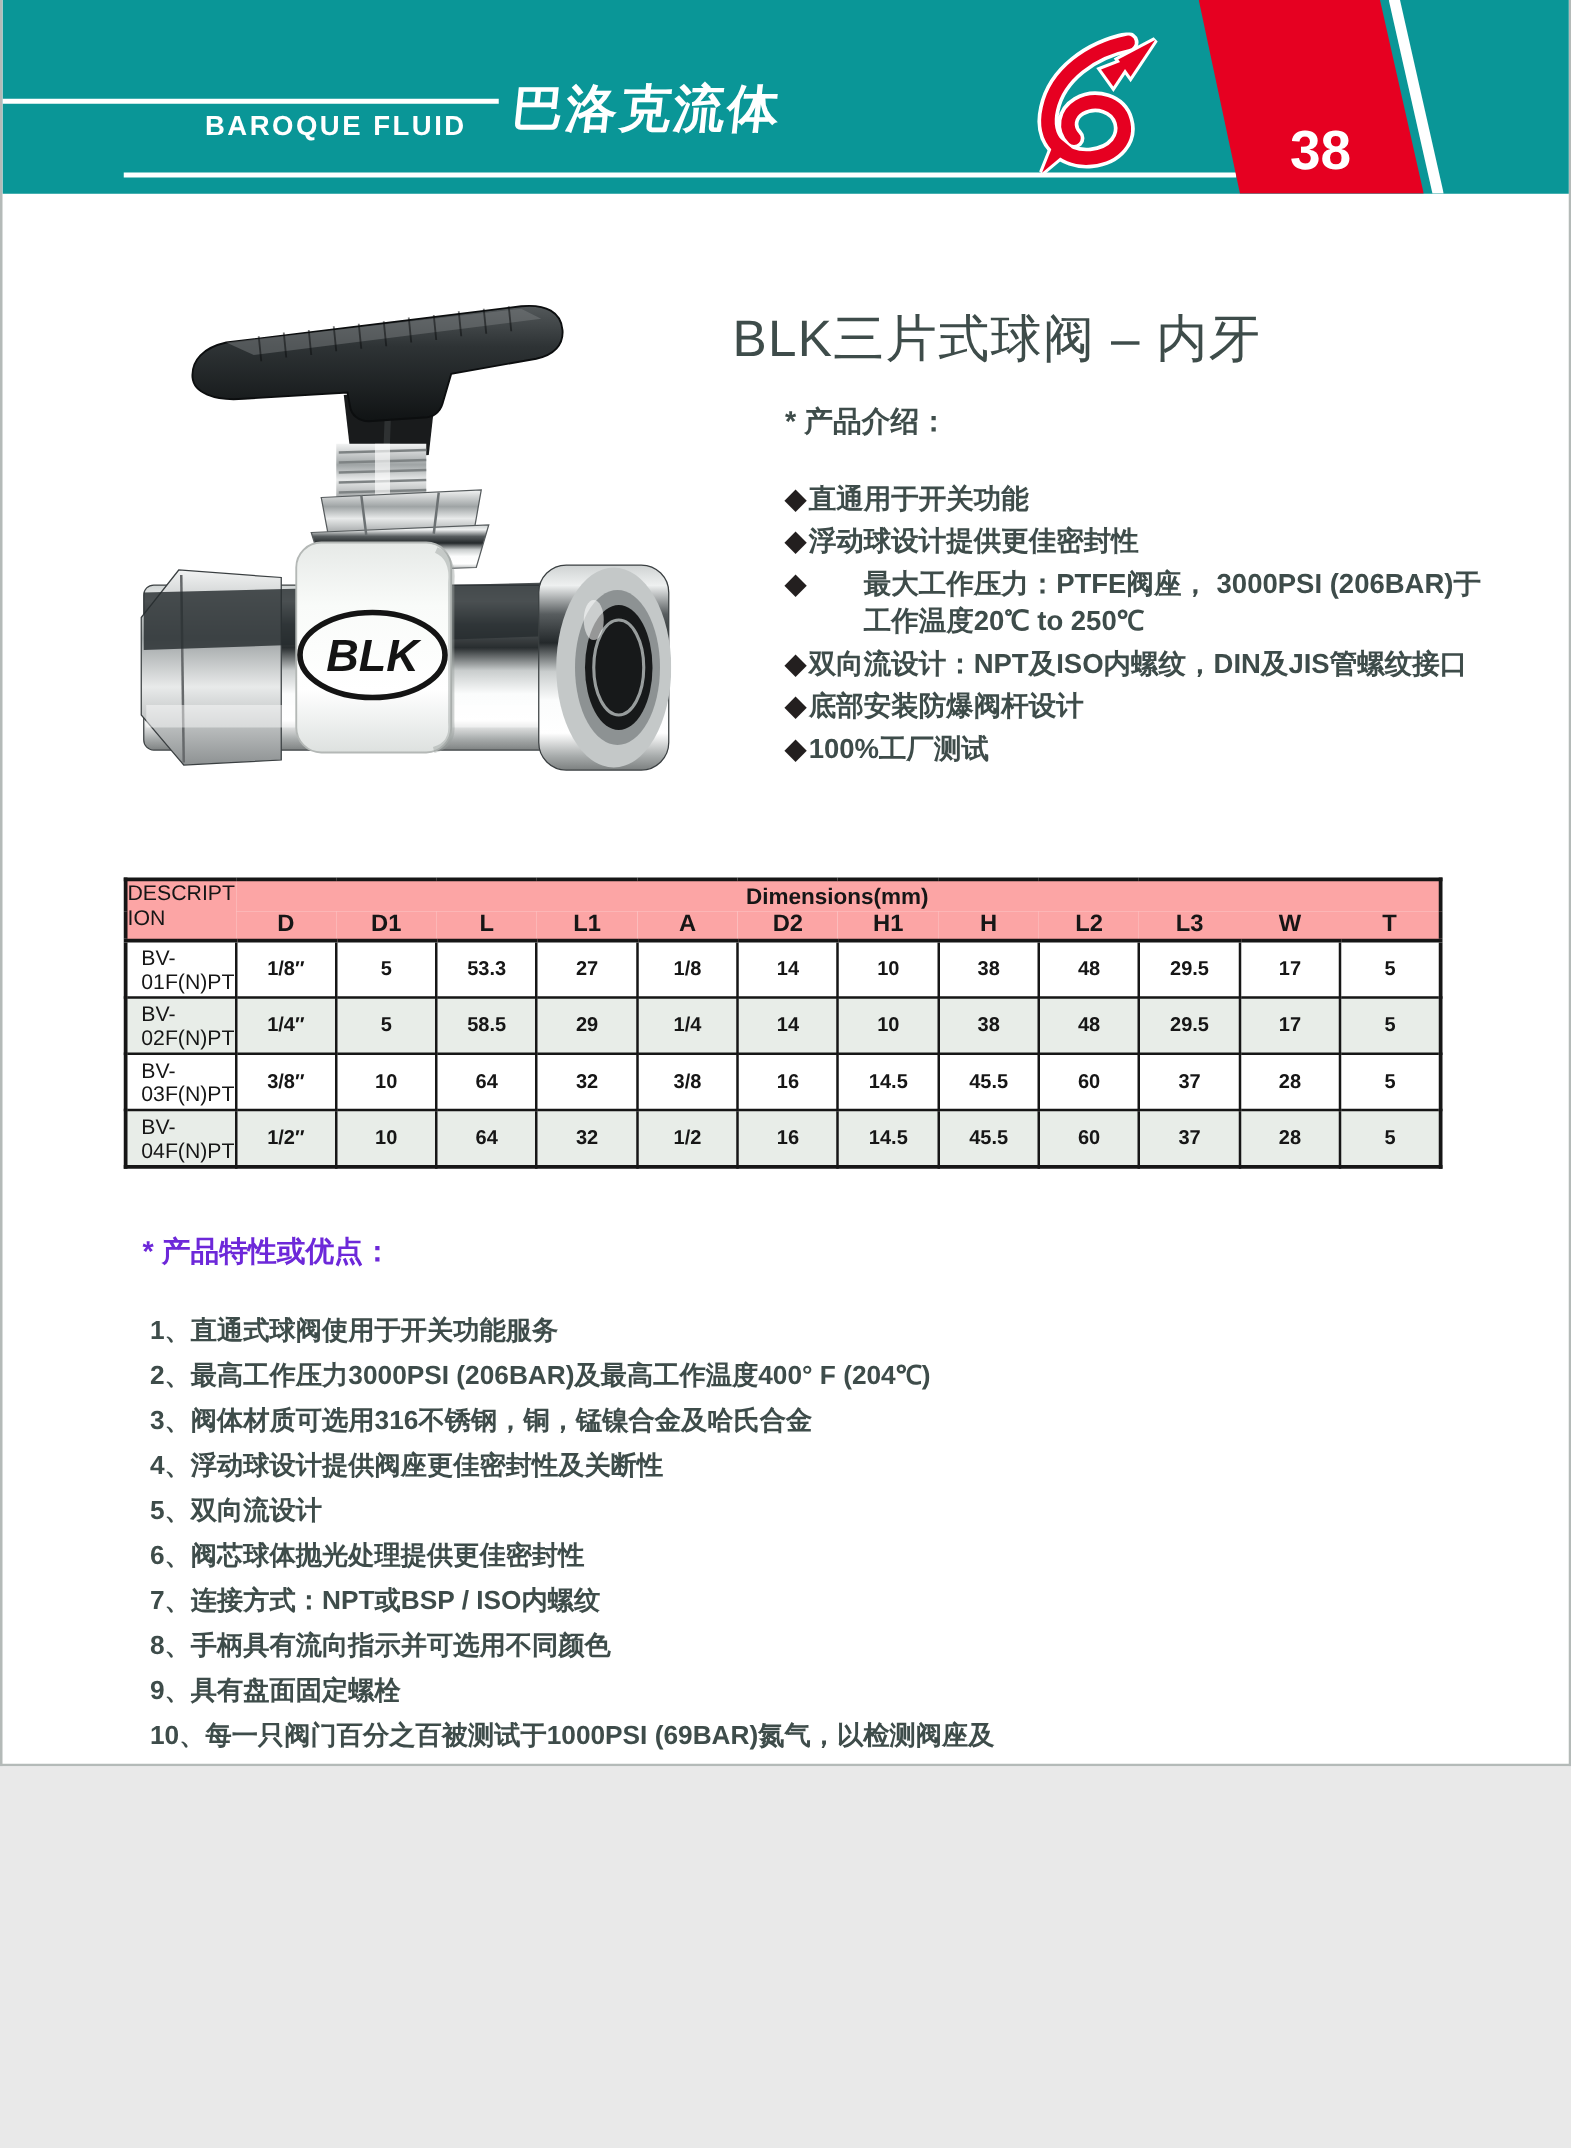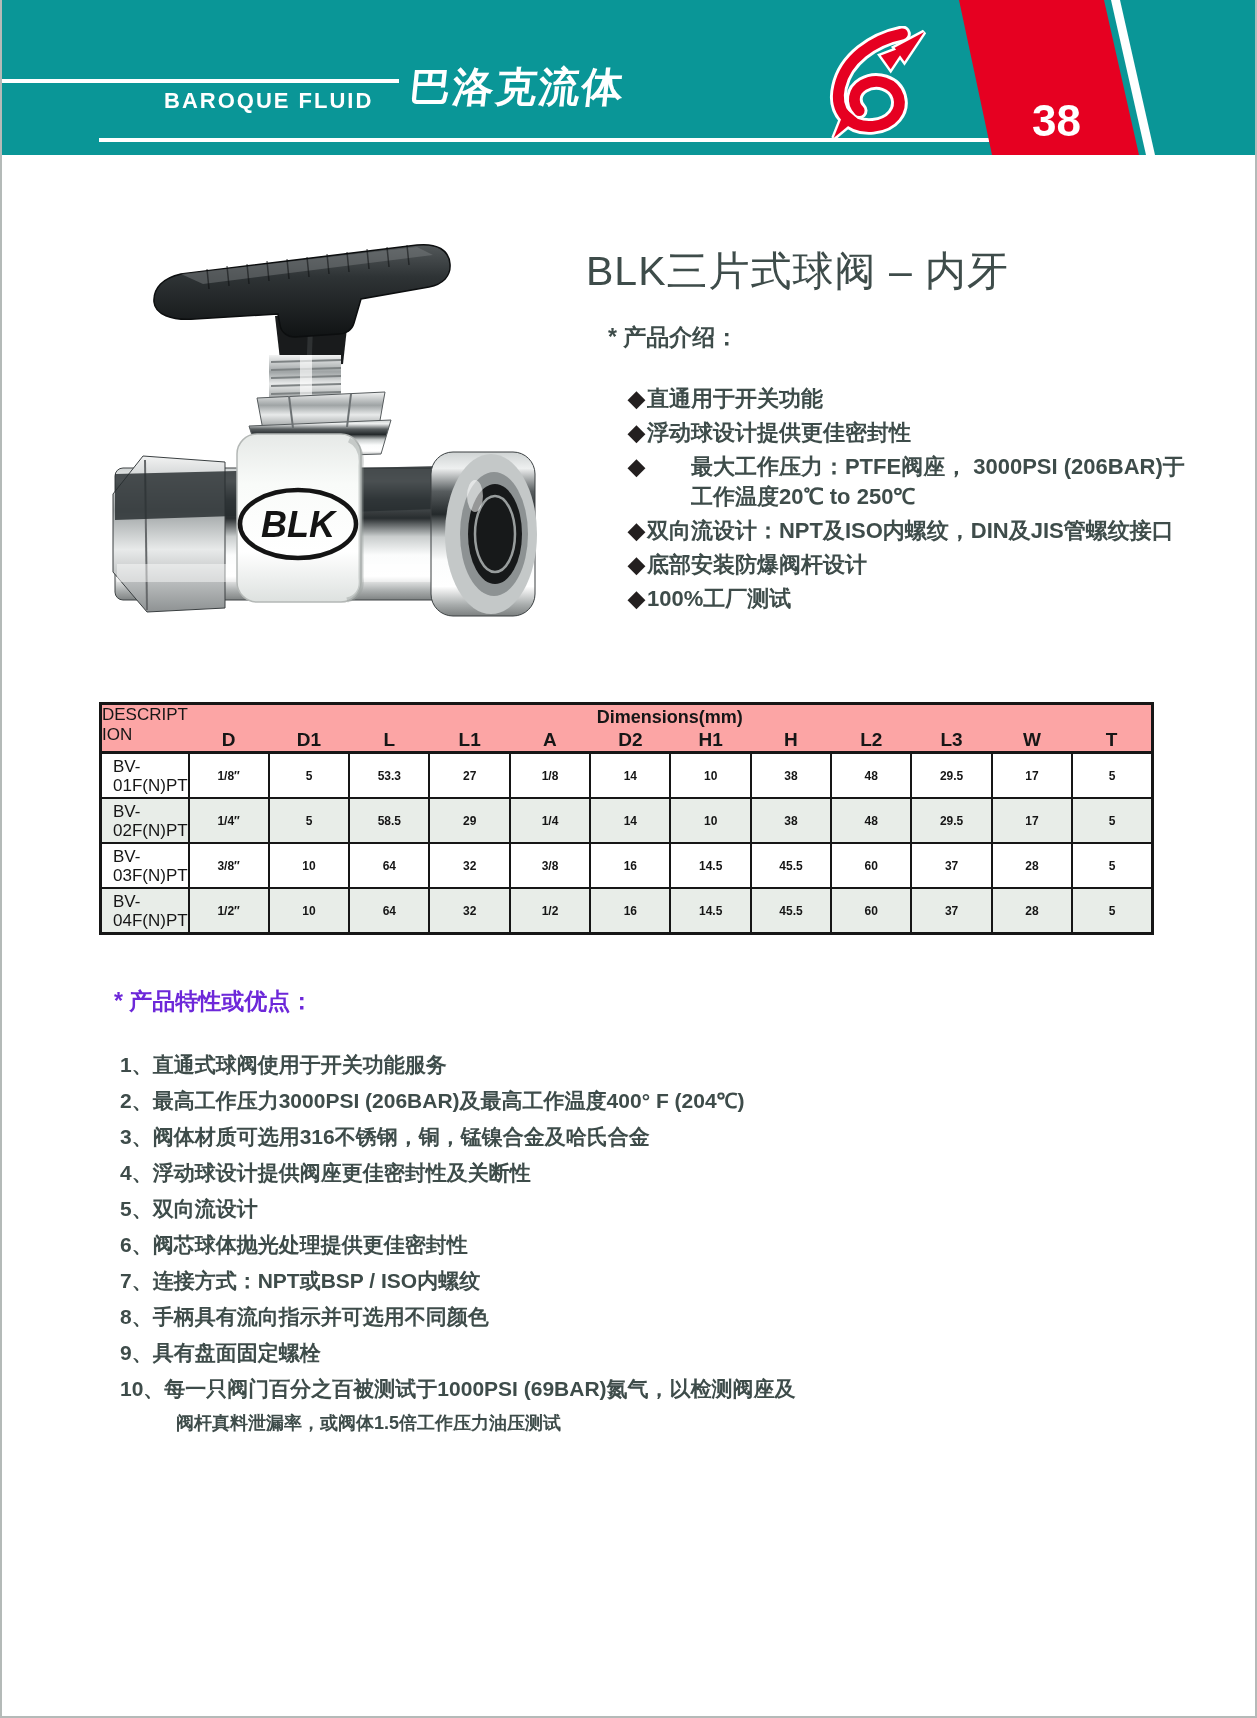--- a/index.html
+++ b/index.html
@@ -1,49 +1,49 @@
 <!DOCTYPE html>
 <html><head>
 <meta charset="utf-8">
 <style>
   html,body { margin:0; padding:0; background:#e9e9e9; }
   .page {
-    position:relative; width:1257px; height:1718px; background:#ffffff;
+    position:relative; width:1257px; height:1413px; background:#ffffff;
     font-family:"Liberation Sans", sans-serif; overflow:hidden;
     box-sizing:border-box; border:2px solid #b4bab8; border-top:none;
     margin:0 auto;
   }
   
   .header { position:absolute; left:0; top:0; width:1257px; height:155px; background:#0a9697; }
   .hline-a { position:absolute; left:0; top:79px; width:397px; height:4px; background:#ffffff; }
   .hline-b { position:absolute; left:97px; top:138px; width:890px; height:4px; background:#ffffff; }
   .brand-en { position:absolute; left:162px; top:88px; color:#ffffff; font-size:22px; font-weight:700; letter-spacing:2px; }
   .brand-cn { position:absolute; left:408px; top:60px; color:#ffffff; font-size:41px; font-weight:700; transform:skewX(-6deg); letter-spacing:2px; }
   .red-band { position:absolute; left:0; top:0; width:1257px; height:155px; background:#e60021;
     clip-path:polygon(957px 0, 1102px 0, 1137px 155px, 990px 155px); }
   .white-stripe { position:absolute; left:0; top:0; width:1257px; height:155px; background:#ffffff;
     clip-path:polygon(1109px 0, 1118px 0, 1153px 155px, 1144px 155px); }
   .page-num { position:absolute; left:1030px; top:96px; color:#ffffff; font-size:44px; font-weight:700; z-index:3; }
   .brand-logo { position:absolute; left:810px; top:26px; z-index:2; }
   
   .valve-photo { position:absolute; left:95px; top:228px; }
   .prod-title { position:absolute; left:584px; top:244px; color:#3e4c4a; font-size:41px; font-weight:400; letter-spacing:1px; }
-  .intro-heading { position:absolute; left:606px; top:322px; color:#3e4c4a; font-size:23px; font-weight:700; }
+  .intro-heading { position:absolute; left:626px; top:322px; color:#3e4c4a; font-size:23px; font-weight:700; }
   .bullets { position:absolute; left:626px; top:384px; width:600px; color:#3e4c4a; }
   .bullet { display:flex; margin-bottom:4px; font-size:22px; font-weight:700; line-height:30px; }
   .bullet .diamond { margin-right:2px; color:#231f1f; }
   .bullet .b2 { display:block;margin-left:44px; }
   
   .dim-table { position:absolute; left:97px; top:702px; width:1055px; border-collapse:collapse; table-layout:fixed; color:#161616; border:3px solid #161616; }
   .dim-table th, .dim-table td { padding:0; }
   .dim-table thead th { background:#fca5a5; border:none; }
   .desc-head { text-align:left; padding-left:6px; font-size:17px; font-weight:400; line-height:20px; vertical-align:top; padding-top:3px; border-bottom:3px solid #161616 !important; }
   .group-head { font-size:18px; font-weight:700; height:24px; text-align:center; }
   .letters th { font-size:19px; font-weight:700; height:22px; border-bottom:3px solid #161616 !important; text-align:center; }
-  .dim-table tbody td { border:2px solid #161616; font-size:12px; font-weight:700; text-align:center; height:43px; }
+  .dim-table tbody td { border:2px solid #161616; font-size:16px; font-weight:700; text-align:center; height:43px; }
   .dim-table tbody td.desc-cell { text-align:left; font-weight:400; font-size:17px; line-height:19px; padding-left:11px; }
   .dim-table tbody tr:nth-child(odd) { background:#ffffff; }
   .dim-table tbody tr:nth-child(even) { background:#e8ede8; }
   
   .feat-heading { position:absolute; left:112px; top:986px; color:#6d28d9; font-size:23px; font-weight:700; }
   .features { position:absolute; left:118px; top:1050px; width:1000px; color:#3e4c4a; }
   .feat { display:flex; margin-bottom:6px; font-size:21px; font-weight:700; line-height:30px; }
   .feat .fnum { white-space:nowrap; }
   .feat-cont { margin-left:56px; margin-top:-2px; font-size:18px; font-weight:700; line-height:30px; }
 </style>

